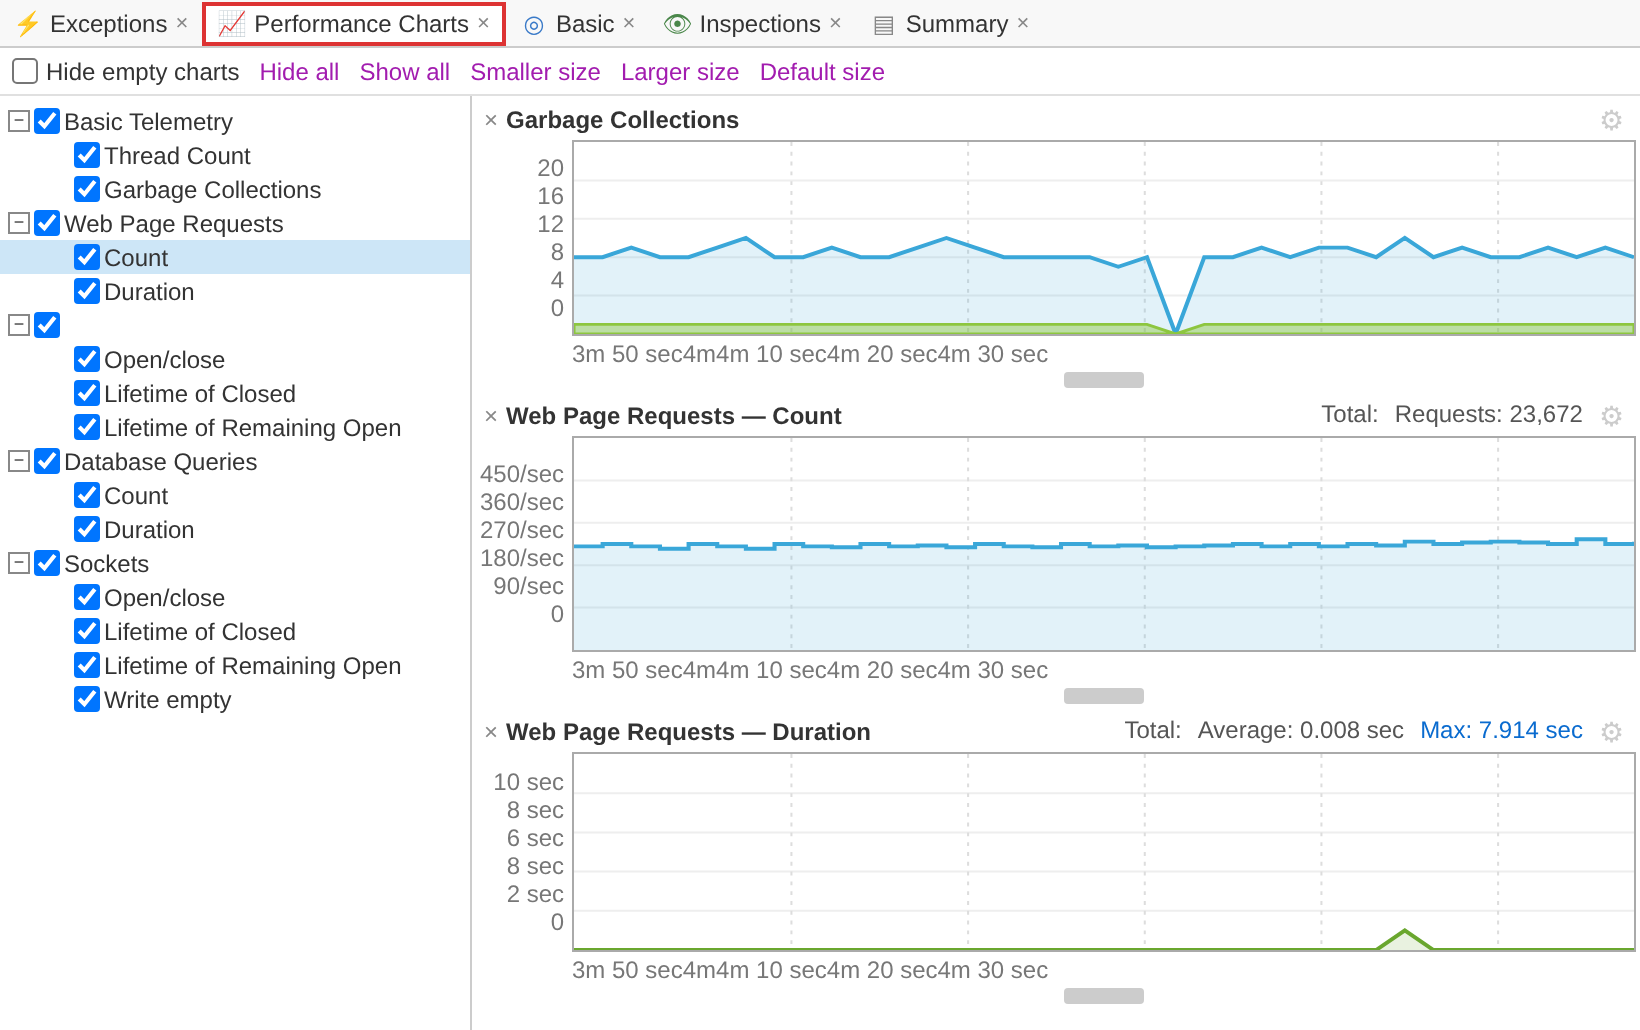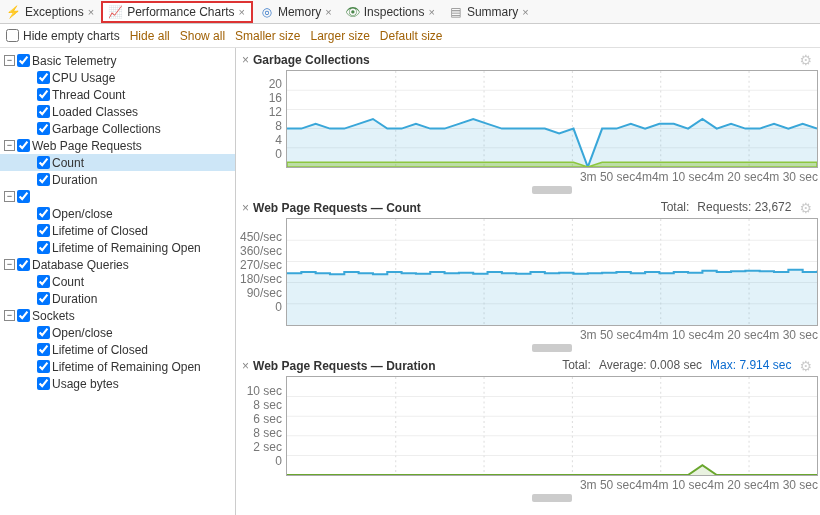--- a/index.html
+++ b/index.html
@@ -4,62 +4,62 @@
 <style>
 * { box-sizing: border-box; margin: 0; padding: 0; font-family: "Segoe UI", Tahoma, sans-serif; font-size: 12px; }
 body { background: #fff; color: #333; width: 820px; height: 515px; overflow: hidden; display: flex; flex-direction: column; }
 .tabs { display: flex; align-items: center; border-bottom: 1px solid #ccc; height: 24px; background: #f8f8f8; }
 .tab { display: flex; align-items: center; padding: 0 6px; height: 22px; border: 1px solid transparent; cursor: pointer; gap: 4px; }
 .tab.active { border: 2px solid #d33; background: #fff; }
 .tab .tab-close { color: #888; font-size: 11px; }
 .tab-icon { width: 14px; height: 14px; display: inline-flex; align-items: center; justify-content: center; }
 .toolbar { display: flex; align-items: center; height: 24px; padding-left: 6px; gap: 10px; border-bottom: 1px solid #e0e0e0; }
 .toolbar label { display: flex; align-items: center; gap: 4px; color: #333; }
-.link { color: #a16207; cursor: pointer; }
+.link { color: #a21caf; cursor: pointer; }
 .main { display: flex; flex: 1; overflow: hidden; }
 .tree { width: 236px; border-right: 1px solid #ccc; overflow: hidden; padding-top: 4px; }
 .tree-item { display: flex; align-items: center; height: 17px; padding-left: 4px; gap: 2px; white-space: nowrap; }
 .tree-item.selected { background: #cde6f7; }
 .tree-toggle { width: 11px; height: 11px; border: 1px solid #888; display: inline-flex; align-items: center; justify-content: center; font-size: 9px; line-height: 9px; color: #333; cursor: pointer; }
 .tree-toggle.placeholder { border: none; }
 .tree-cb { width: 13px; height: 13px; }
 .charts { flex: 1; overflow: hidden; padding: 4px 2px 4px 4px; display: flex; flex-direction: column; gap: 6px; }
 .chart-block { display: flex; flex-direction: column; }
 .chart-header { display: flex; align-items: center; justify-content: space-between; padding: 0 6px 2px 2px; }
 .chart-title-row { display: flex; align-items: center; gap: 4px; }
 .chart-close { color: #888; font-size: 12px; cursor: pointer; }
 .chart-title { font-weight: bold; }
 .chart-stats { color: #555; display: flex; gap: 8px; }
 .chart-stats .max { color: #0a6bcf; }
 .chart-body { display: flex; align-items: center; }
 .y-axis { display: flex; flex-direction: column; justify-content: space-between; align-items: flex-end; width: 46px; padding-right: 4px; color: #777; font-size: 10px; }
 .plot { flex: 1; position: relative; border: 1px solid #aaa; }
 .plot svg { position: absolute; top: 0; left: 0; }
-.x-axis { display: flex; justify-content: flex-end; padding: 2px 0 0 46px; color: #777; font-size: 10px; }
+.x-axis { display: flex; justify-content: flex-start; padding: 2px 0 0 46px; color: #777; font-size: 10px; }
 .scroll-thumb { width: 40px; height: 8px; background: #ccc; margin: 2px auto 0 auto; border-radius: 2px; }
 .gear { color: #ccc; font-size: 14px; }
 .tree .indent1 { margin-left: 18px; }
 </style>
 </head>
 <body>
 
 <div class="tabs" id="tab-bar">
     <div class="tab">
       <span class="tab-icon" style="color:#e08a00">⚡</span>
       <span>Exceptions</span>
       <span class="tab-close">×</span>
     </div>
     <div class="tab active">
       <span class="tab-icon" style="color:#3a7ac8">📈</span>
       <span>Performance Charts</span>
       <span class="tab-close">×</span>
     </div>
     <div class="tab">
       <span class="tab-icon" style="color:#3a7ac8">◎</span>
-      <span>Memory</span>
+      <span>Basic</span>
       <span class="tab-close">×</span>
     </div>
     <div class="tab">
       <span class="tab-icon" style="color:#4a874a">👁</span>
       <span>Inspections</span>
       <span class="tab-close">×</span>
     </div>
     <div class="tab">
       <span class="tab-icon" style="color:#888">▤</span>
       <span>Summary</span>
@@ -83,38 +83,26 @@
   <div class="tree" id="tree">
       <div class="tree-item">
         <span class="tree-toggle">−</span>
         <input type="checkbox" class="tree-cb" checked="" style="">
         <span>Basic Telemetry</span>
       </div>
       <div class="tree-item">
         <span class="tree-toggle placeholder"></span>
         <span class="indent1"></span>
         <input type="checkbox" class="tree-cb" checked="" style="">
-        <span>CPU Usage</span>
-      </div>
-      <div class="tree-item">
-        <span class="tree-toggle placeholder"></span>
-        <span class="indent1"></span>
-        <input type="checkbox" class="tree-cb" checked="" style="">
         <span>Thread Count</span>
       </div>
       <div class="tree-item">
         <span class="tree-toggle placeholder"></span>
         <span class="indent1"></span>
         <input type="checkbox" class="tree-cb" checked="" style="">
-        <span>Loaded Classes</span>
-      </div>
-      <div class="tree-item">
-        <span class="tree-toggle placeholder"></span>
-        <span class="indent1"></span>
-        <input type="checkbox" class="tree-cb" checked="" style="">
         <span>Garbage Collections</span>
       </div>
       <div class="tree-item">
         <span class="tree-toggle">−</span>
         <input type="checkbox" class="tree-cb" checked="" style="">
         <span>Web Page Requests</span>
       </div>
       <div class="tree-item selected">
         <span class="tree-toggle placeholder"></span>
         <span class="indent1"></span>
@@ -186,21 +174,21 @@
       <div class="tree-item">
         <span class="tree-toggle placeholder"></span>
         <span class="indent1"></span>
         <input type="checkbox" class="tree-cb" checked="" style="">
         <span>Lifetime of Remaining Open</span>
       </div>
       <div class="tree-item">
         <span class="tree-toggle placeholder"></span>
         <span class="indent1"></span>
         <input type="checkbox" class="tree-cb" checked="" style="">
-        <span>Usage bytes</span>
+        <span>Write empty</span>
       </div>
     </div>
   <div class="charts" id="charts">
       <div class="chart-block">
         <div class="chart-header">
           <div class="chart-title-row">
             <span class="chart-close">×</span>
             <span class="chart-title">Garbage Collections</span>
           </div>
           <div class="chart-stats"> 

